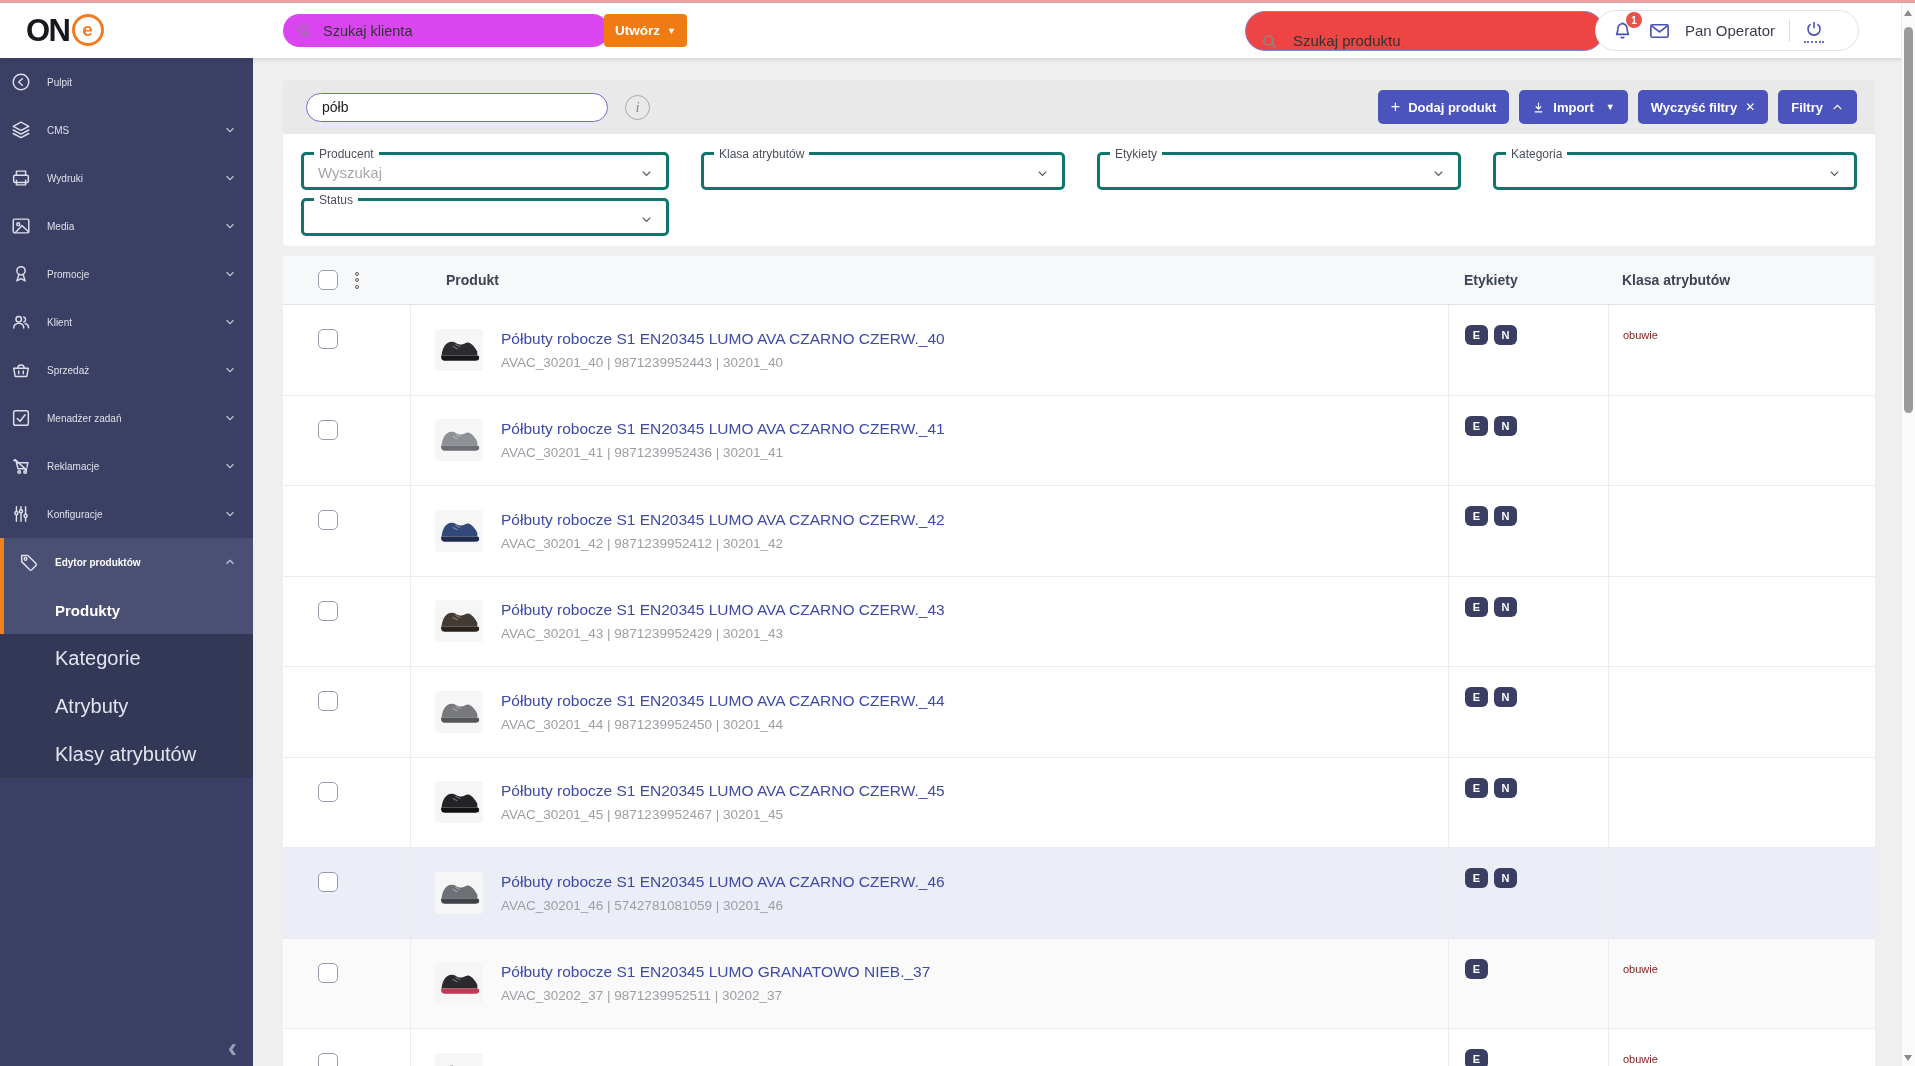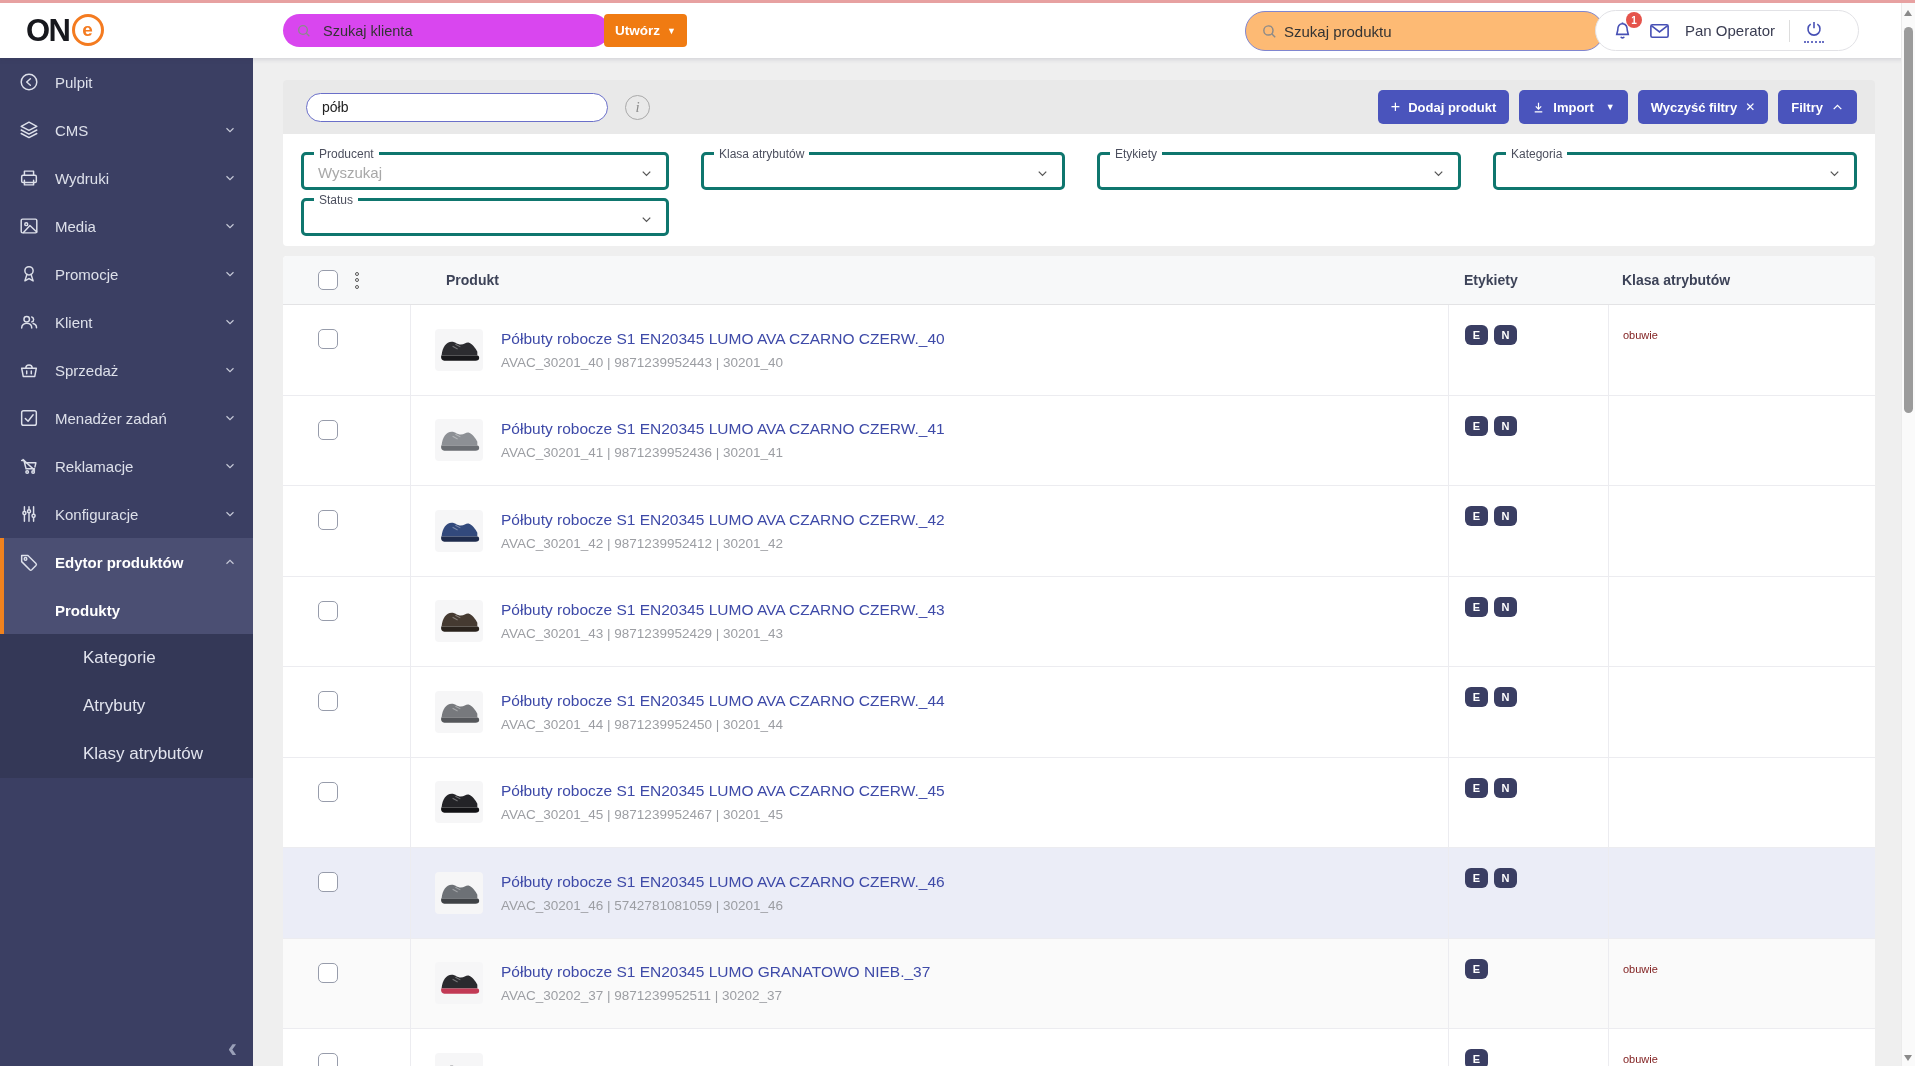--- a/index.html
+++ b/index.html
@@ -20,45 +20,45 @@
     display:flex;align-items:center;justify-content:center;margin-left:2px}
   .logo-e{color:#f47b20;font-weight:800;font-size:19px;line-height:1;margin-top:-2px}
   .search-client{position:absolute;left:283px;top:11px;width:300px;height:33px;background:#d946ef;
     border-radius:17px;display:flex;align-items:center;padding:0 13px;gap:9px}
   .search-client input{border:none;background:transparent;outline:none;flex:1;
     font:14.5px "Liberation Sans","DejaVu Sans",sans-serif;color:#333}
   .btn-create{position:absolute;left:604px;top:11px;height:33px;padding:0 11px;background:#f07b12;
     border:none;border-radius:4px;color:#fff;font-weight:700;font-size:13.5px;
     font-family:inherit;display:flex;align-items:center;gap:7px;cursor:pointer}
   .btn-create .caret{font-size:9px;margin-top:1px}
-  .search-product{position:absolute;left:1245px;top:8px;width:327px;height:38px;background:#fdba74;
-    border:1px solid #8086d0;border-radius:20px;display:flex;align-items:center;padding:0 15px;gap:4px}
+  .search-product{position:absolute;left:1245px;top:8px;width:327px;height:38px;background:#ef4444;
+    border:1px solid #8086d0;border-radius:20px;display:flex;align-items:flex-end;padding:0 15px;gap:13px}
   .search-product input{border:none;background:transparent;outline:none;flex:1;
     font:15px "Liberation Sans","DejaVu Sans",sans-serif;color:#333}
   .account{position:absolute;left:1595px;top:7px;width:264px;height:41px;border:1px solid #e2e2e6;
     border-radius:21px;display:flex;align-items:center;padding:0 15px;gap:14px;background:#fff;box-sizing:border-box}
   .iconbtn{position:relative;display:flex;cursor:pointer}
   .nbadge{position:absolute;top:-7px;right:-8px;min-width:16px;height:16px;background:#e5534b;color:#fff;
     border-radius:8px;font-size:10px;font-weight:700;display:flex;align-items:center;justify-content:center;
     font-style:normal;padding:0 3px;box-sizing:border-box}
   .user{font-size:15px;color:#3a3d52;white-space:nowrap}
   .vdiv{width:1px;height:22px;background:#ddd}
   .icon-power{border-bottom:2px dotted #6a71c4;padding-bottom:2px}
   
   .sidebar{position:absolute;top:58px;left:0;bottom:0;width:253px;background:#3b3f63;z-index:10;color:#dde0ea}
-  .side-item{height:48px;display:flex;align-items:center;padding:0 16px 0 18px;font-size:15px;cursor:pointer}
+  .side-item{height:48px;display:flex;align-items:center;padding:0 16px 0 10px;font-size:10px;cursor:pointer}
   .side-item .ic{width:22px;height:22px;display:flex;flex:none}
   .side-item .lbl{margin-left:15px;white-space:nowrap}
   .side-item .chev{margin-left:auto;display:flex;color:#c6c9d8}
   .side-item .chev.up svg{transform:rotate(180deg)}
   .side-item.active{background:#4b4f73;border-left:4px solid #f0821e;padding-left:14px;font-weight:700;color:#fff}
   .sub-active{height:48px;display:flex;align-items:center;background:#4b4f73;border-left:4px solid #f0821e;
     padding-left:51px;font-weight:700;color:#fff;font-size:15px;cursor:pointer}
   .submenu{background:#343857}
-  .sub-item{height:48px;display:flex;align-items:center;padding-left:83px;font-size:17px;color:#e2e4ee;cursor:pointer}
+  .sub-item{height:48px;display:flex;align-items:center;padding-left:55px;font-size:20px;color:#e2e4ee;cursor:pointer}
   .collapse{position:absolute;bottom:4px;right:16px;font-size:28px;color:#9aa0b8;cursor:pointer;font-weight:700;line-height:1}
   
   .content{position:absolute;left:253px;top:58px;right:0;bottom:0;padding:22px 40px 0 30px;overflow:hidden;box-sizing:border-box}
   .filter-card{border-radius:4px;overflow:visible}
   .filter-head{height:54px;background:#e9e9e9;display:flex;align-items:center;padding:0 18px;border-radius:4px 4px 0 0}
   .quick-search{width:302px;height:29px;border:1.5px solid #6a6fc9;border-radius:16px;background:#fff;
     display:flex;align-items:center;padding:0 13px;margin-left:5px;box-sizing:border-box}
   .quick-search input{border:none;background:transparent;outline:none;width:100%;
     font:14px "Liberation Sans","DejaVu Sans",sans-serif;color:#222}
   .info{width:25px;height:25px;border:1.5px solid #a9a9a9;border-radius:50%;color:#8a8a8a;

